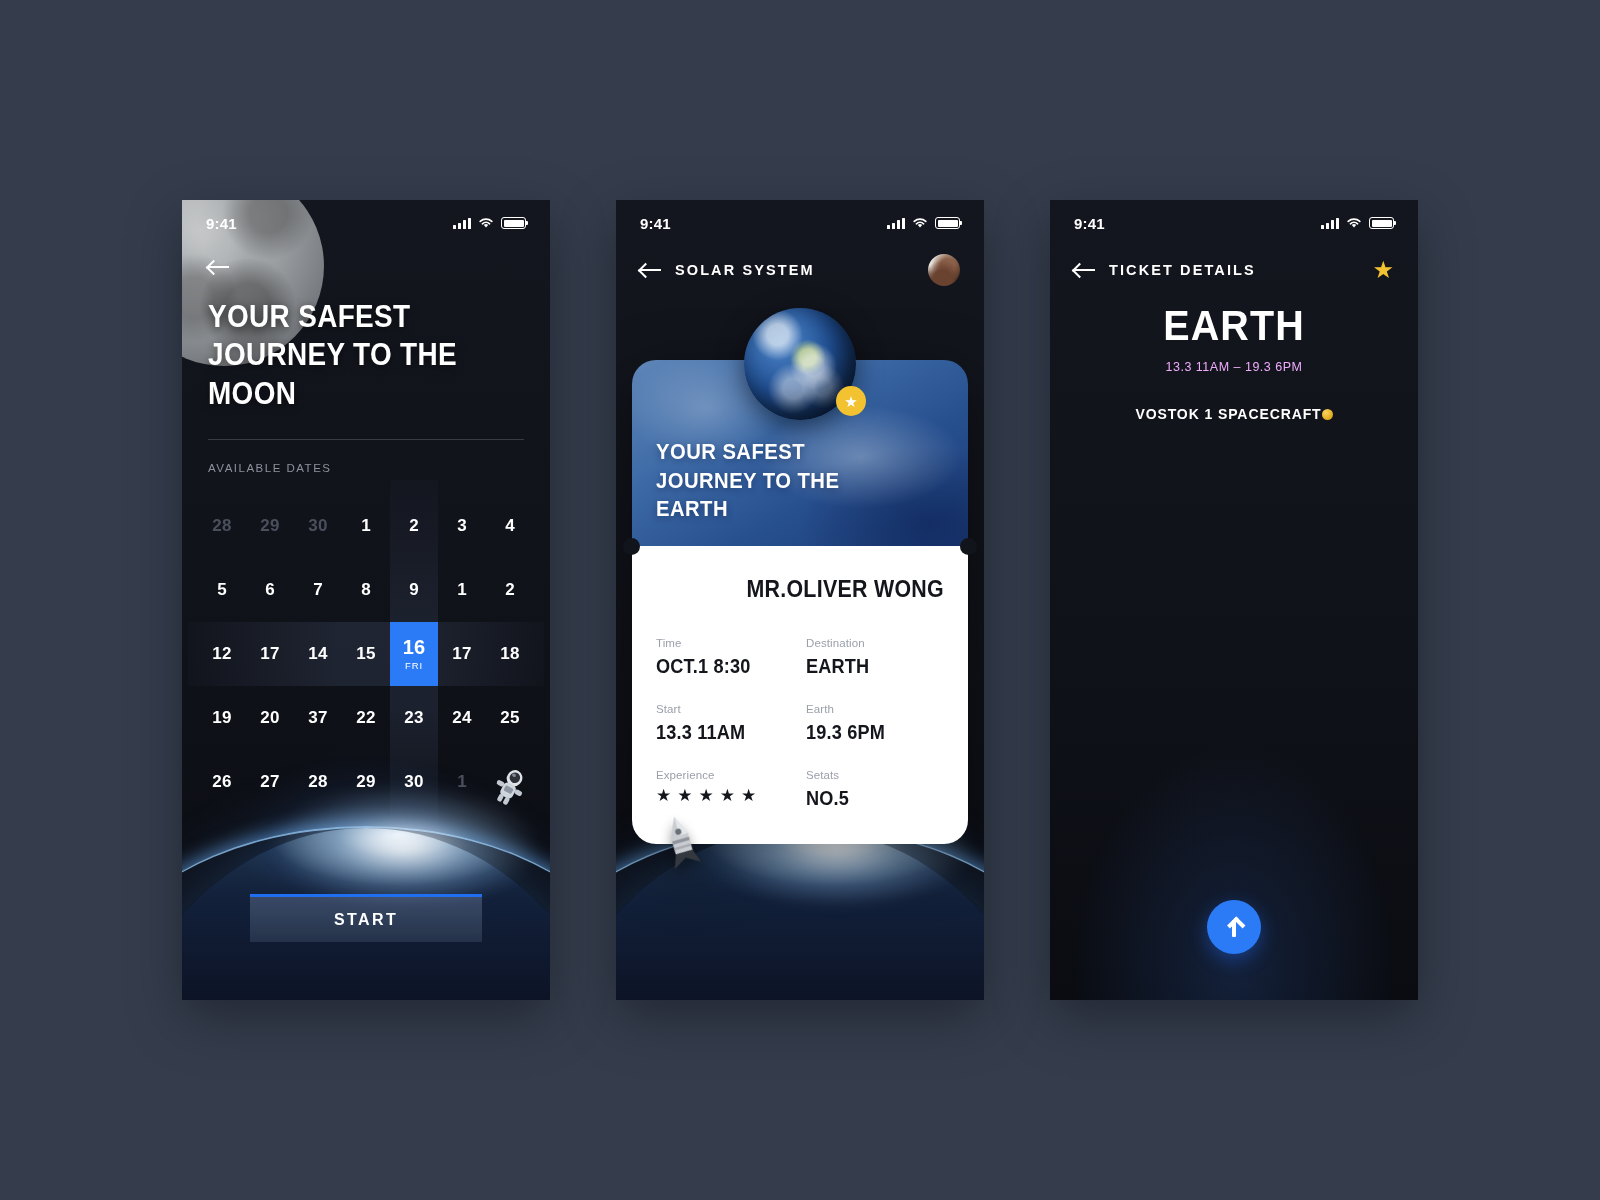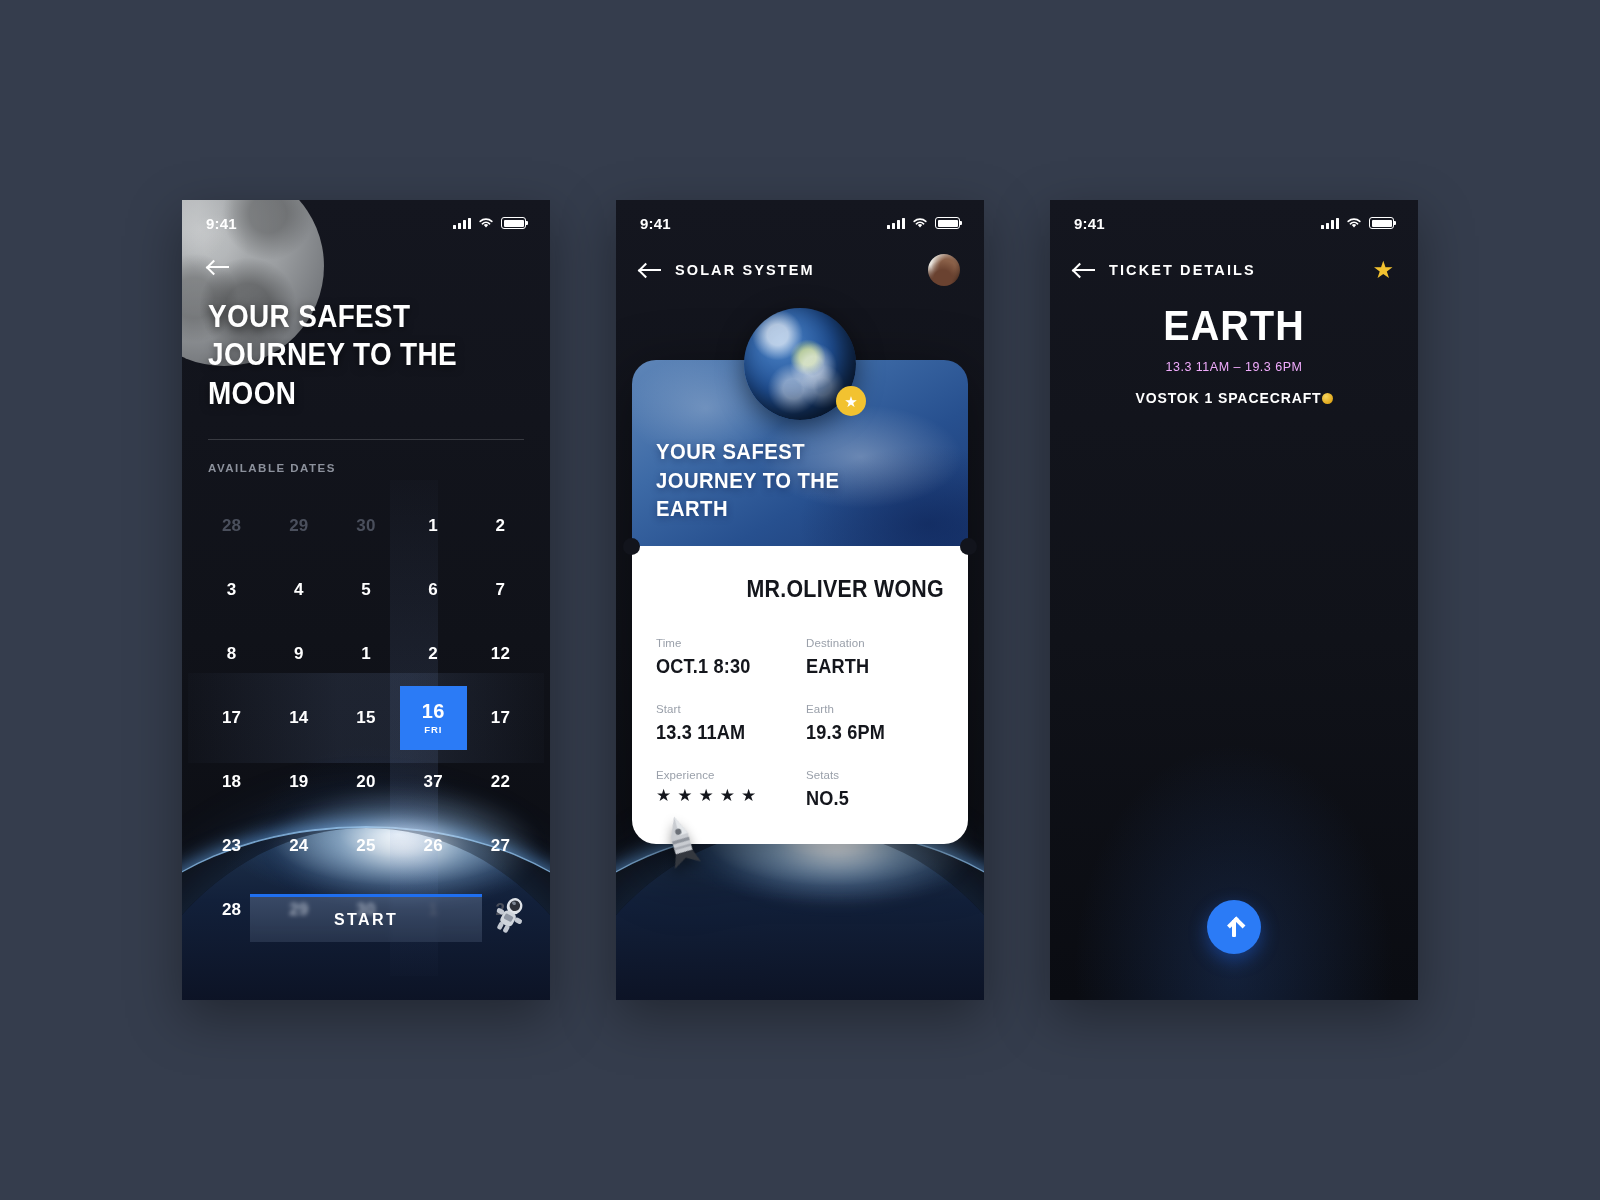--- a/index.html
+++ b/index.html
@@ -127,34 +127,34 @@
   .divider {
     height: 1px;
     background: rgba(255,255,255,.17);
     margin: 26px 0 22px;
   }
 
   .section-label {
     color: #8c919c;
     font-size: 11.5px;
     letter-spacing: 1.5px;
-    font-weight: bold;
+    font-weight: normal;
     text-transform: uppercase;
   }
 
   
   .calendar {
     position: relative;
     z-index: 20;
     margin-top: 20px;
     padding: 0 16px;
   }
   .cal-grid {
     display: grid;
-    grid-template-columns: repeat(5, 1fr);
+    grid-template-columns: repeat(7, 1fr);
     position: relative;
   }
   
   .band-v {
     position: absolute;
     left: calc(4 / 7 * 100%);
     width: calc(100% / 7);
     top: -14px; bottom: -34px;
     background: linear-gradient(180deg,
         rgba(120,150,210,.02) 0%,
@@ -192,21 +192,21 @@
   .cal-cell.muted { color: #4a4f5c; }
   .cal-cell.selected {
     background: #2b7bf6;
     color: #fff;
   }
   .cal-cell.selected .cal-num { font-size: 20px; line-height: 1; }
   .cal-cell .cal-dow {
     font-size: 9.5px;
     letter-spacing: .9px;
     margin-top: 3px;
-    font-weight: bold;
+    font-weight: normal;
   }
 
   
   .astronaut {
     position: absolute;
     right: 16px; bottom: 6px;
     width: 46px; height: 46px;
     z-index: 6;
     pointer-events: none;
   }
@@ -508,21 +508,21 @@
   }
   .planet-desc {
     color: #d3d6dc;
     font-size: 13px;
     line-height: 1.62;
     margin-top: 22px;
     padding: 0 4px;
   }
   .craft-row {
     display: flex; align-items: center; justify-content: center; 
-    margin-top: 16px;
+    margin-top: 32px;
   }
   .craft-name {
     color: #fff; font-size: 14px; font-weight: bold;
     letter-spacing: .9px; text-transform: uppercase;
     font-family: "Liberation Sans Narrow", "Liberation Sans", sans-serif;
   }
   .craft-dot {
     width: 11px; height: 11px; border-radius: 50%;
     background: radial-gradient(circle at 35% 32%, #f7d65e 0%, #e0a81c 70%, #b4820c 100%);
   }

